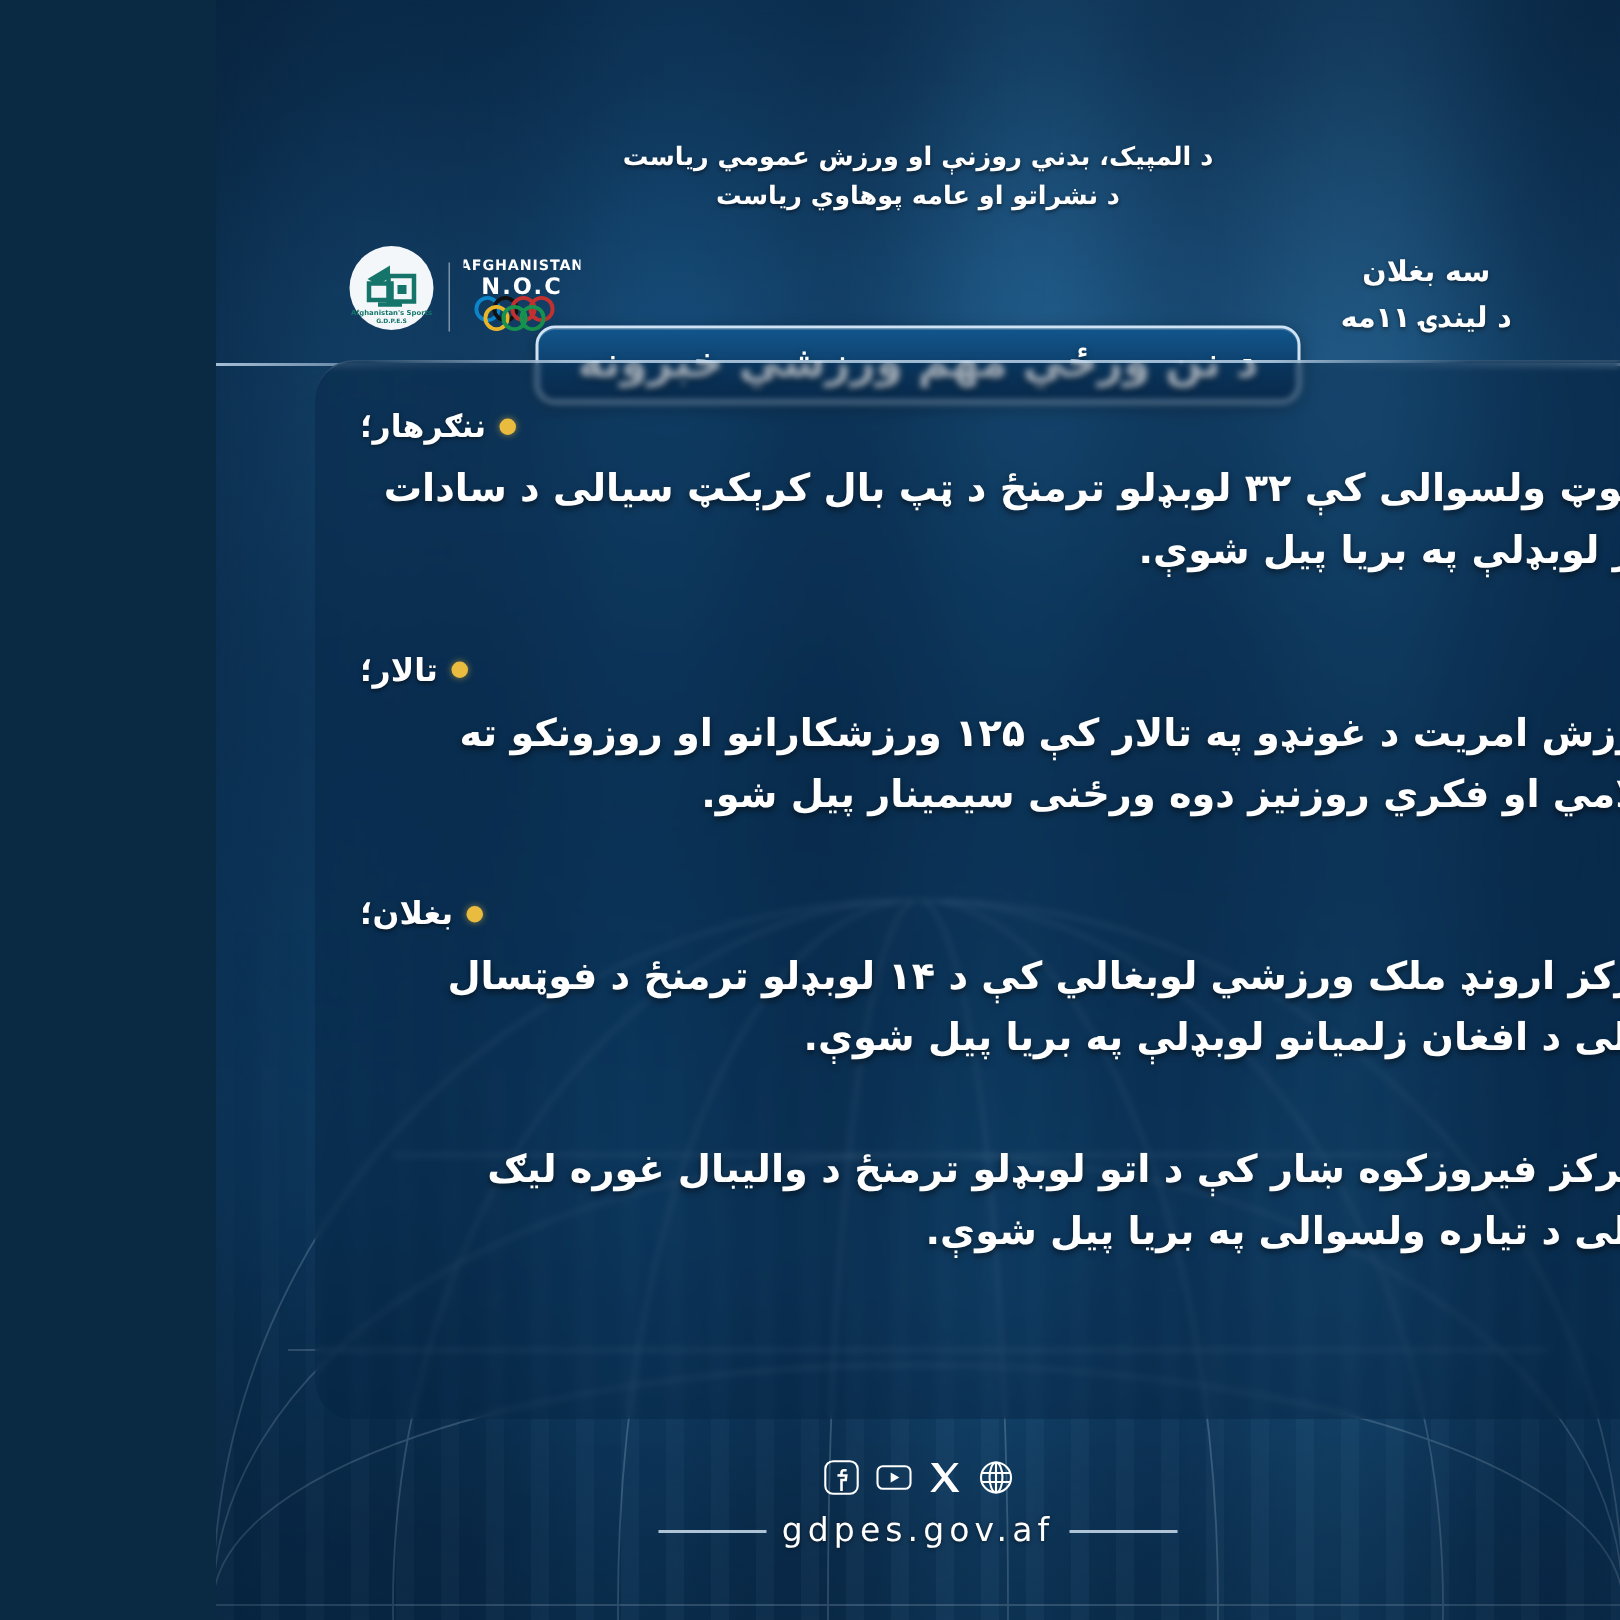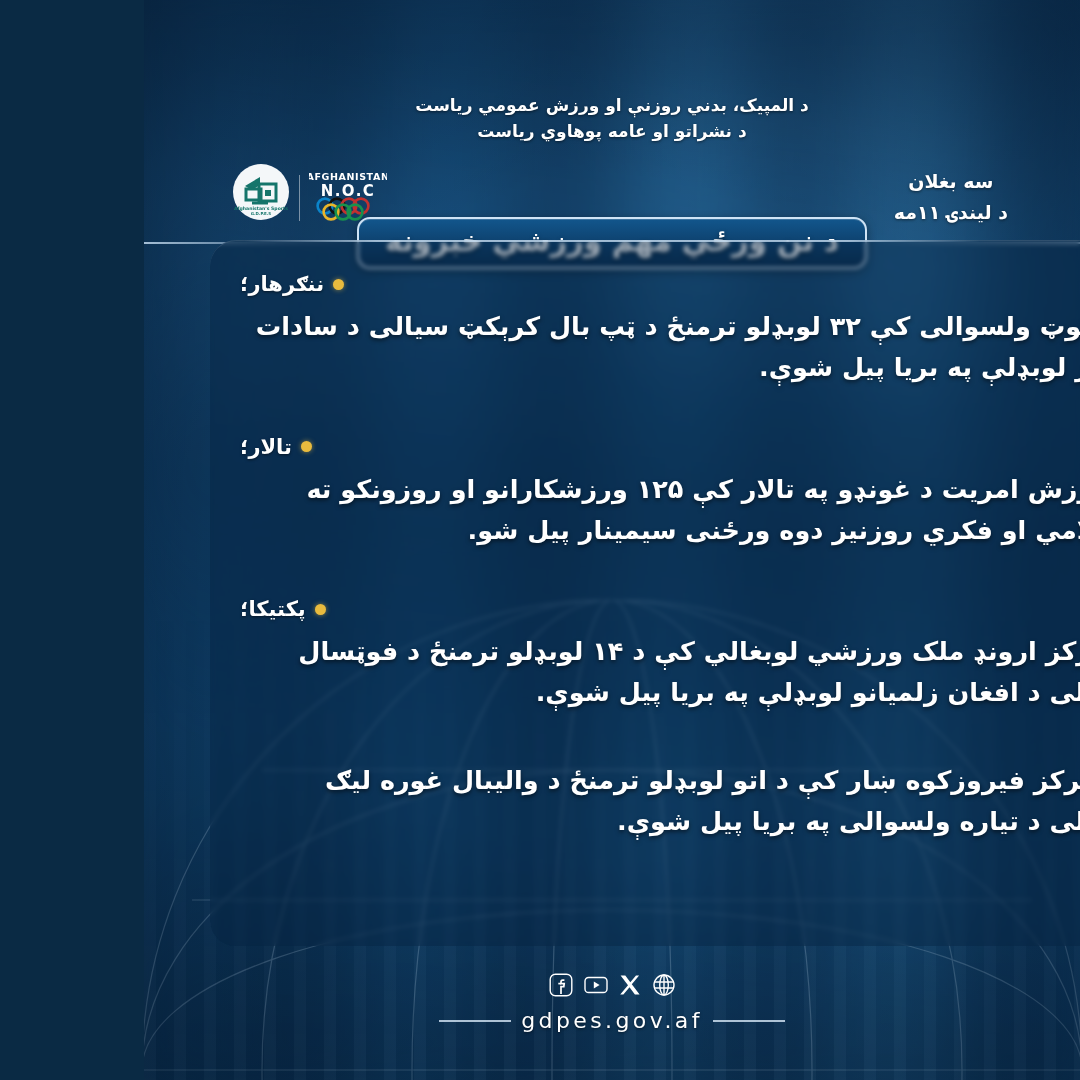--- a/index.html
+++ b/index.html
@@ -336,21 +336,21 @@
         <span class="bullet"></span>
         <span>تالار؛</span>
       </div>
       <div class="news-body">د ورزش امریت د غونډو په تالار کې ۱۲۵ ورزشکارانو او روزونکو ته اسلامي او فکري روزنیز دوه ورځنی سیمینار پیل شو.</div>
     </div>
 
     <div class="news-item">
       <div class="news-head">
         <span class="news-head-spacer"></span>
         <span class="bullet"></span>
-        <span>پکتیکا؛</span>
+        <span>بغلان؛</span>
       </div>
       <div class="news-body">د مرکز ارونډ ملک ورزشي لوبغالي کې د ۱۴ لوبډلو ترمنځ د فوټسال سیالی د افغان زلمیانو لوبډلې په بریا پیل شوې.</div>
     </div>
 
     <div class="news-item">
       <div class="news-body">په مرکز فیروزکوه ښار کې د اتو لوبډلو ترمنځ د والیبال غوره لیګ سیالی د تیاره ولسوالی په بریا پیل شوې.</div>
     </div>
 
   </div>
 

